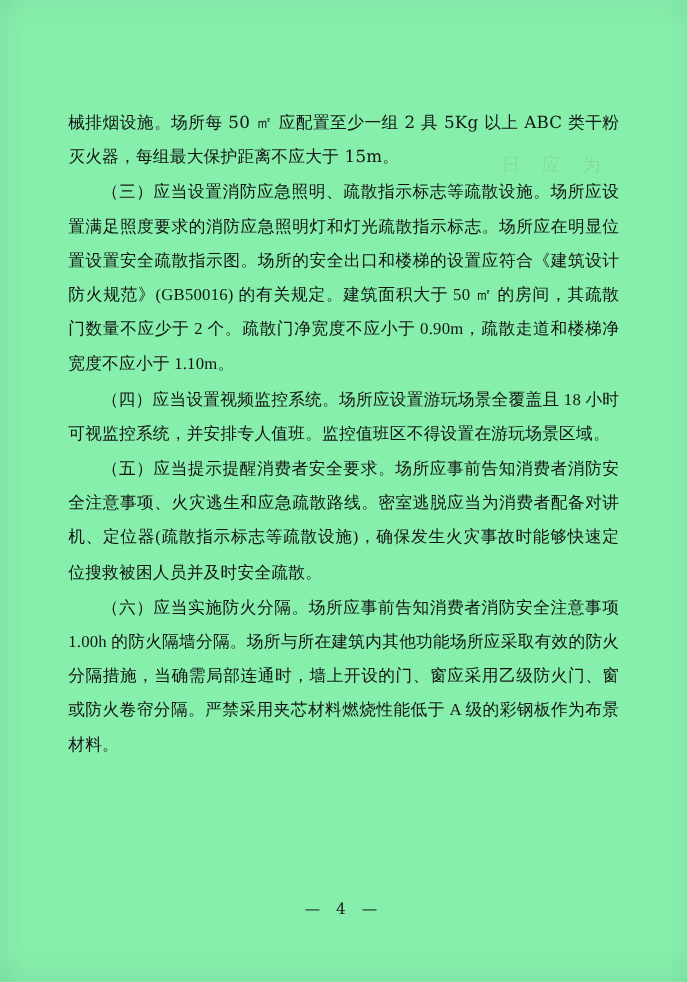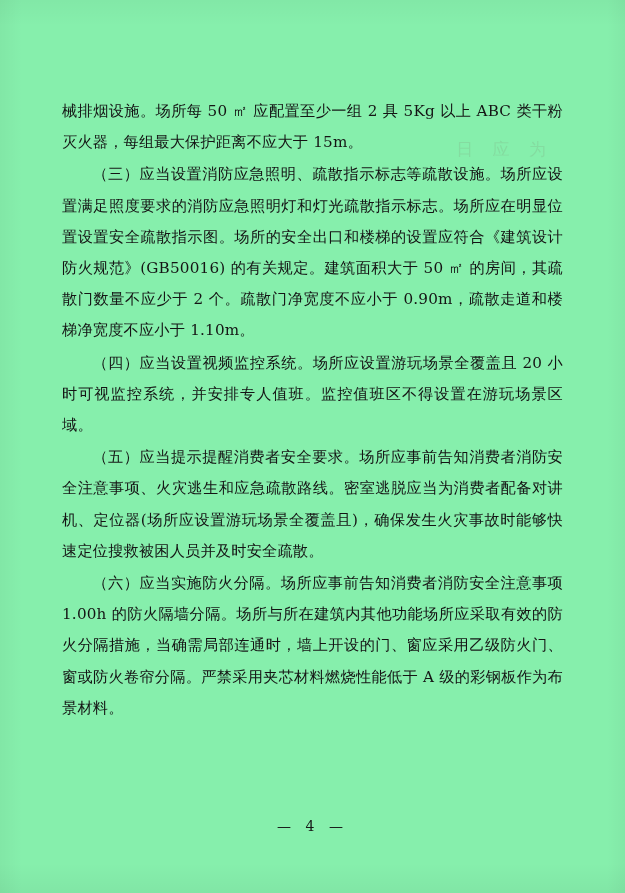--- a/index.html
+++ b/index.html
@@ -45,20 +45,21 @@
   }
   .para {
     margin: 0 0 1px 0;
     text-indent: 0;
   }
   .para.indent {
     text-indent: 2em;
   }
   .para + .para {
     margin-top: 0;
+    font-family: Liberation Serif, serif;
   }
   .footer {
     position: absolute;
     left: 0;
     right: 0;
     bottom: 58px;
     text-align: center;
     z-index: 3;
   }
   .page-number {
@@ -84,22 +85,22 @@
 </head>
 <body>
 
 <div class="page">
 
   <div class="ghost">日 应 为</div>
 
   <div class="body-text">
     <p class="para">械排烟设施。场所每 50 ㎡ 应配置至少一组 2 具 5Kg 以上 ABC 类干粉灭火器，每组最大保护距离不应大于 15m。</p>
     <p class="para indent">（三）应当设置消防应急照明、疏散指示标志等疏散设施。场所应设置满足照度要求的消防应急照明灯和灯光疏散指示标志。场所应在明显位置设置安全疏散指示图。场所的安全出口和楼梯的设置应符合《建筑设计防火规范》(GB50016) 的有关规定。建筑面积大于 50 ㎡ 的房间，其疏散门数量不应少于 2 个。疏散门净宽度不应小于 0.90m，疏散走道和楼梯净宽度不应小于 1.10m。</p>
-    <p class="para indent">（四）应当设置视频监控系统。场所应设置游玩场景全覆盖且 20 小时可视监控系统，并安排专人值班。监控值班区不得设置在游玩场景区域。</p>
-    <p class="para indent">（五）应当提示提醒消费者安全要求。场所应事前告知消费者消防安全注意事项、火灾逃生和应急疏散路线。密室逃脱应当为消费者配备对讲机、定位器(场所应设置游玩场景全覆盖且)，确保发生火灾事故时能够快速定位搜救被困人员并及时安全疏散。</p>
+    <p class="para indent">（四）应当设置视频监控系统。场所应设置游玩场景全覆盖且 18 小时可视监控系统，并安排专人值班。监控值班区不得设置在游玩场景区域。</p>
+    <p class="para indent">（五）应当提示提醒消费者安全要求。场所应事前告知消费者消防安全注意事项、火灾逃生和应急疏散路线。密室逃脱应当为消费者配备对讲机、定位器(疏散指示标志等疏散设施)，确保发生火灾事故时能够快速定位搜救被困人员并及时安全疏散。</p>
     <p class="para indent">（六）应当实施防火分隔。场所应事前告知消费者消防安全注意事项 1.00h 的防火隔墙分隔。场所与所在建筑内其他功能场所应采取有效的防火分隔措施，当确需局部连通时，墙上开设的门、窗应采用乙级防火门、窗或防火卷帘分隔。严禁采用夹芯材料燃烧性能低于 A 级的彩钢板作为布景材料。</p>
   </div>
 
   <div class="footer">
     <span class="page-number">— 4 —</span>
   </div>
 
 </div>
 
 </body></html>

